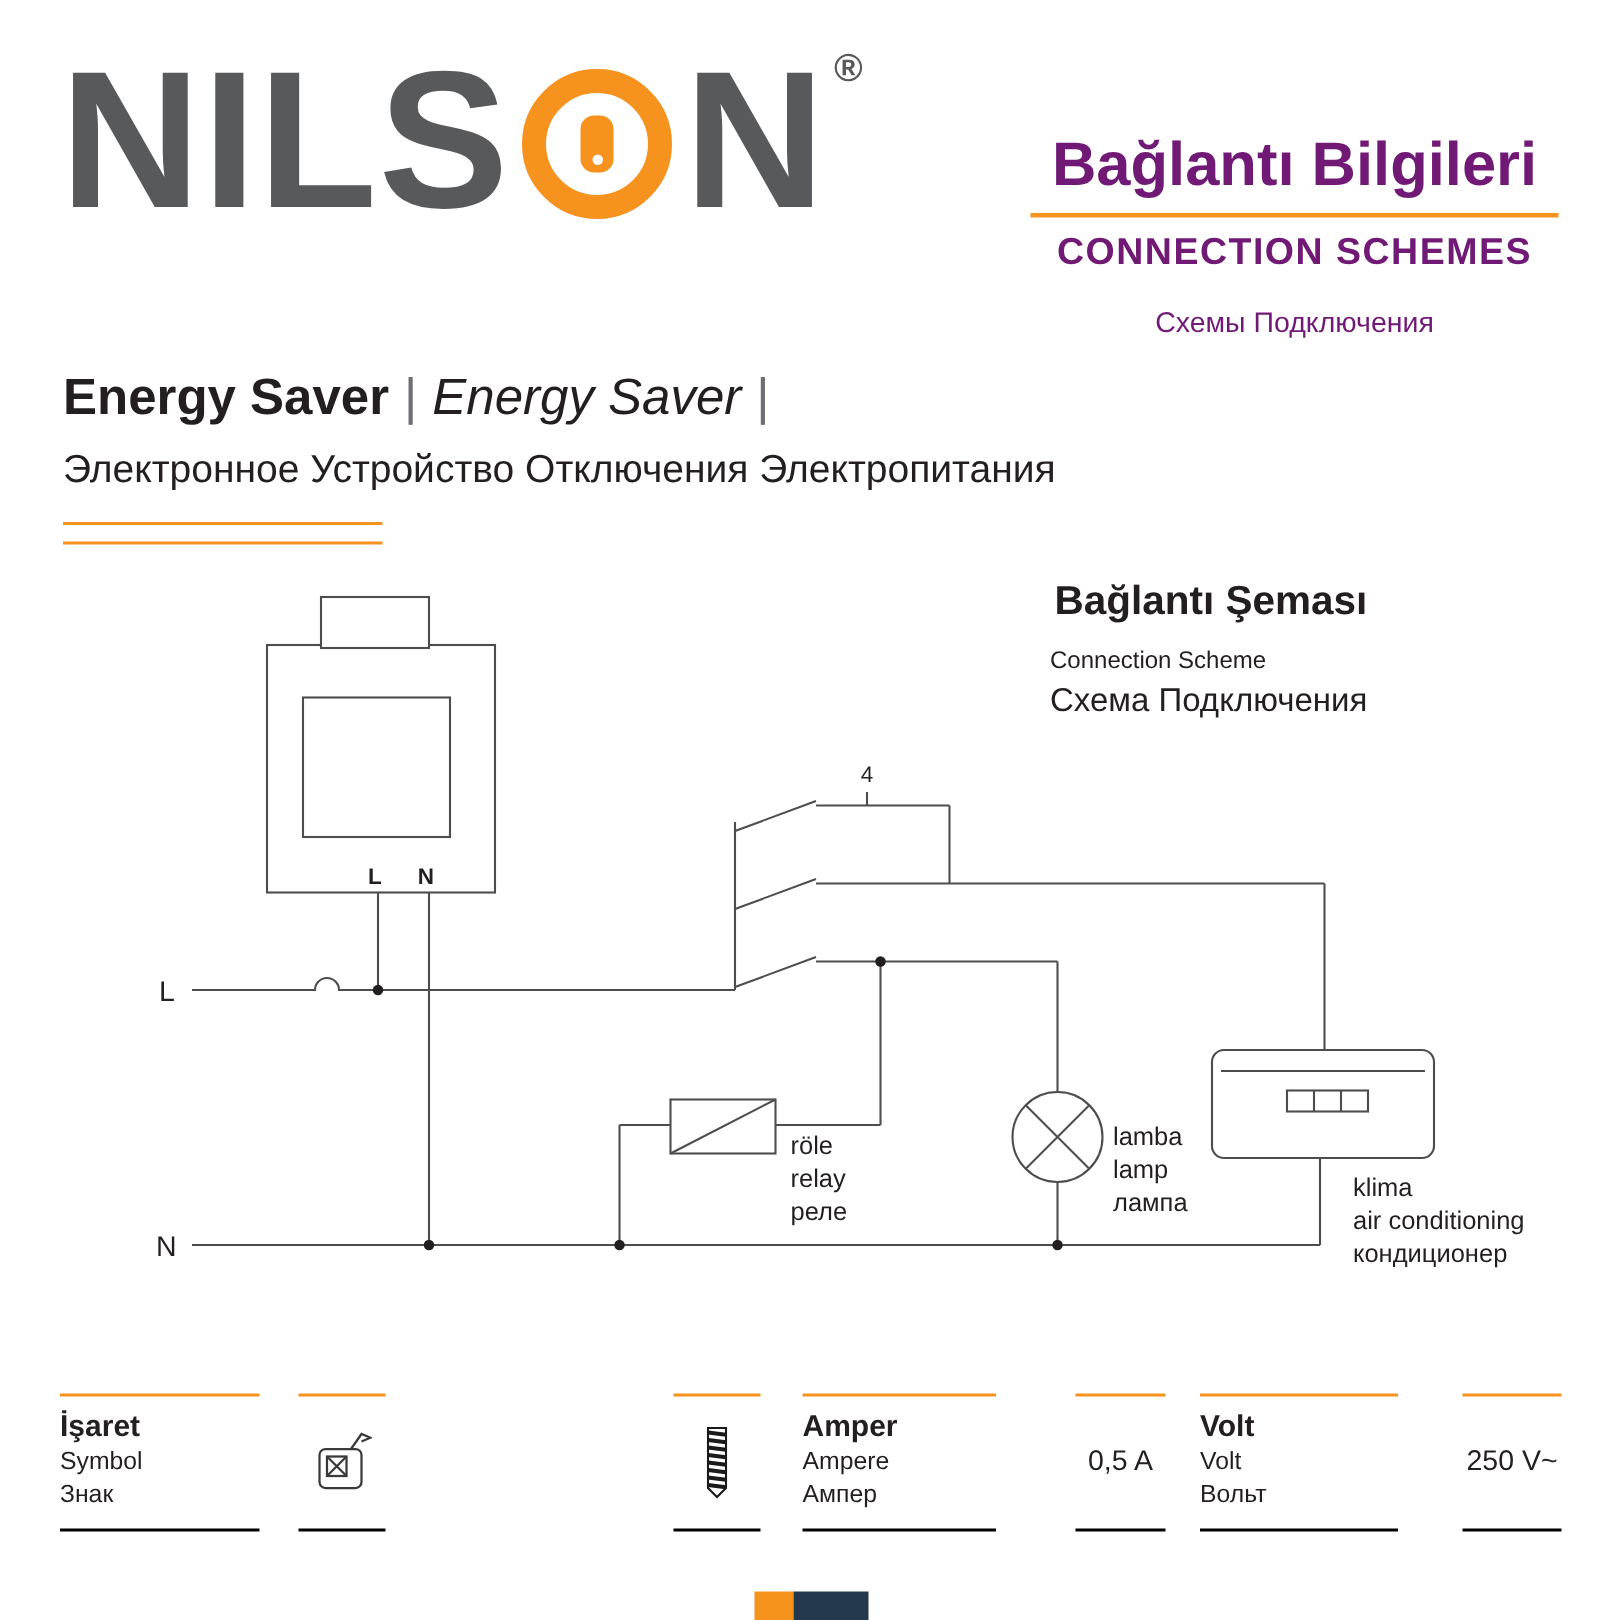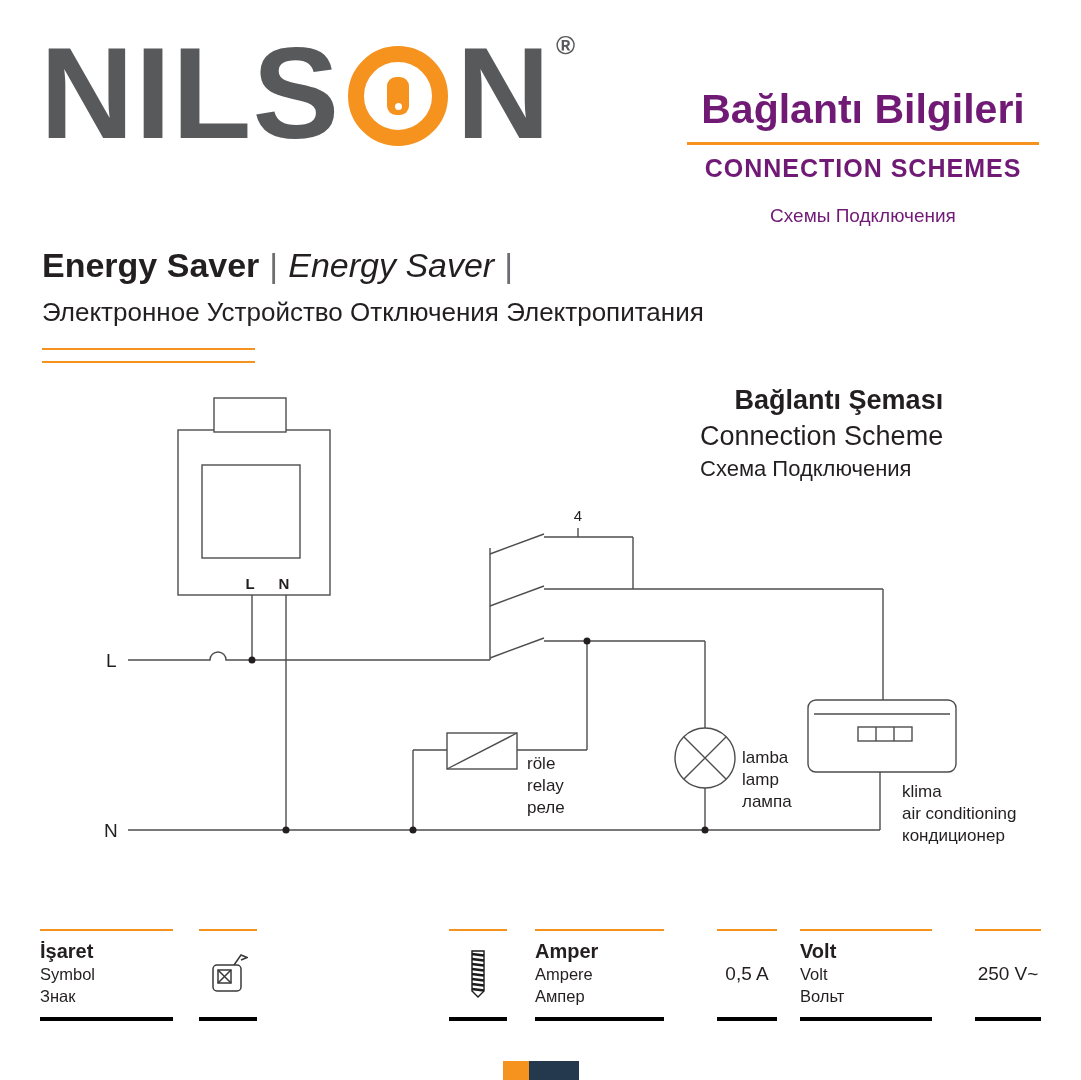--- a/index.html
+++ b/index.html
@@ -29,34 +29,34 @@
   .p-bold{font-weight:bold;}
   .p-pipe{color:#6d6e71;font-weight:300;padding:0 10px;}
   .p-italic{font-style:italic;}
   .p-line2{font-size:26px;margin-top:12px;white-space:nowrap;}
   .p-rule{width:213px;height:2px;background:#F6921E;}
   .p-rule.first{margin-top:20px;}
   .p-rule.second{margin-top:11px;}
   
   .scheme-head{position:absolute;left:700px;top:384px;line-height:1.2;}
   .sh-tr{font-size:27px;font-weight:bold;text-align:right;}
-  .sh-en{font-size:27px;margin-top:4px;}
+  .sh-en{font-size:16px;margin-top:15px;}
   .sh-ru{font-size:22px;margin-top:3px;}
   
   svg.diagram{position:absolute;left:0;top:0;}
   .sh{fill:#ffffff;stroke:#4D4D4F;stroke-width:1.4;}
   .wire{fill:none;stroke:#4D4D4F;stroke-width:1.4;}
   .dot{fill:#231F20;stroke:none;}
   .dtext{font-family:"Liberation Sans",sans-serif;font-size:17px;fill:#231F20;}
   .dtext-big{font-family:"Liberation Sans",sans-serif;font-size:19px;fill:#231F20;}
   .dtext-small{font-family:"Liberation Sans",sans-serif;font-size:15px;fill:#231F20;}
   .tlabel{font-family:"Liberation Sans",sans-serif;font-size:15px;font-weight:bold;fill:#231F20;}
   
   .cell{position:absolute;top:929px;height:92px;box-sizing:border-box;
-        border-top:2px solid #F6921E;border-bottom:4px solid #000000;}
+        border-top:2px solid #F6921E;border-bottom:2px solid #000000;}
   .text-cell{padding-top:7px;}
   .l1{font-size:20px;font-weight:bold;line-height:1.3;}
   .l2{font-size:16.5px;line-height:1.33;}
   .mid-cell{display:flex;align-items:center;justify-content:center;}
   .val{font-size:19px;white-space:nowrap;}
   .icon-stroke{fill:none;stroke:#3a3a3a;stroke-width:1.5;}
   
   .foot-mark{position:absolute;left:503px;top:1061px;width:76px;height:19px;display:flex;}
   .fm-orange{flex:0 0 26px;background:#F6921E;}
   .fm-navy{flex:1;background:#24384E;}

